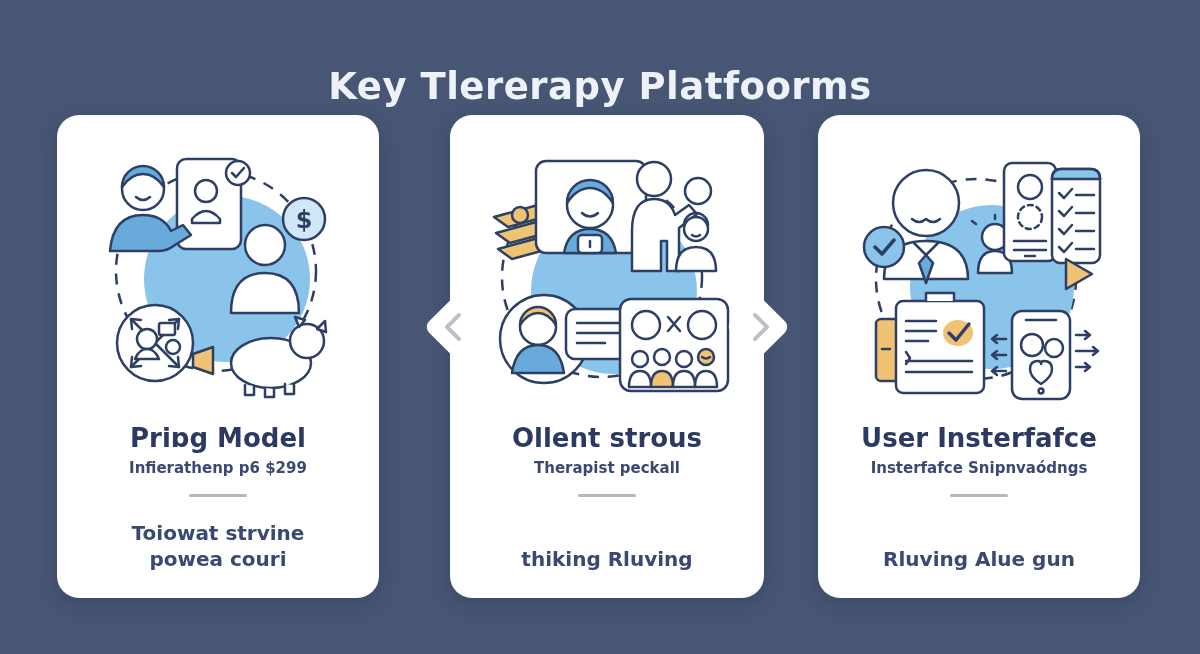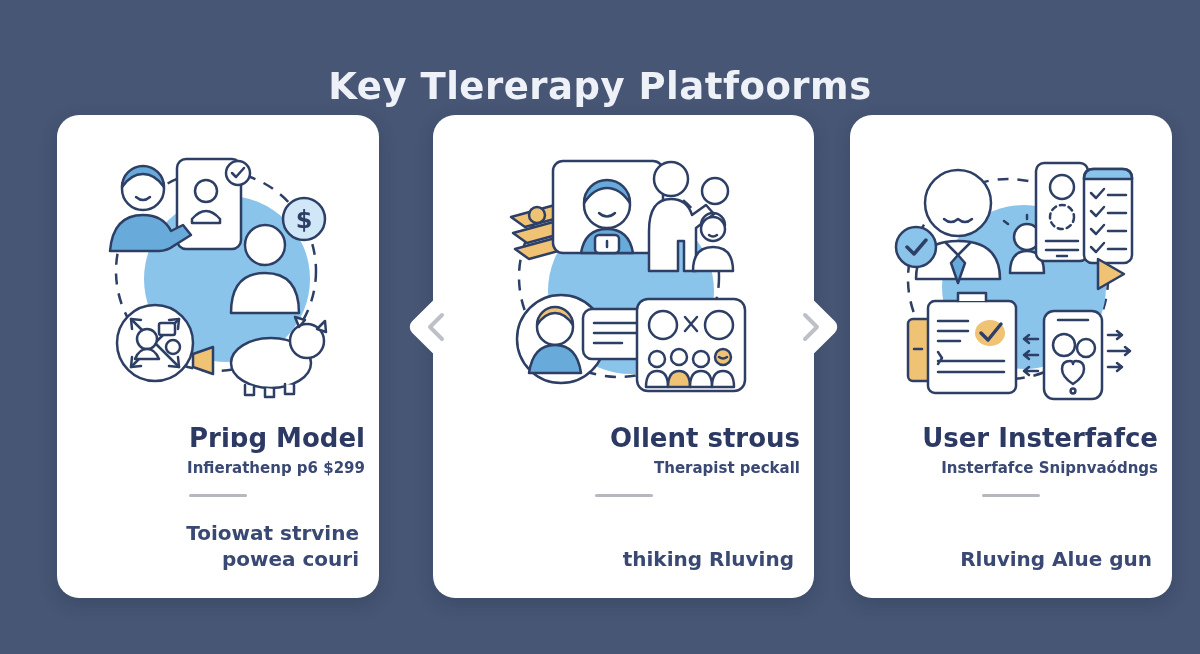--- a/index.html
+++ b/index.html
@@ -15,25 +15,25 @@
     text-align:center;
     font-size:37px;font-weight:700;letter-spacing:.5px;
     color:#eef2f8;
   }
   .card{
     position:absolute;top:115px;height:483px;width:322px;
     background:#ffffff;border-radius:22px;
     box-shadow:0 6px 18px rgba(18,32,58,.22);
   }
   .card.c1{left:57px;}
-  .card.c2{left:433px;width:381px;}
-  .card.c3{left:850px;}
+  .card.c2{left:450px;width:314px;}
+  .card.c3{left:818px;}
   .illustration{width:250px;height:250px;margin:36px auto 0;}
   .illustration svg{width:250px;height:250px;display:block;}
-  .card-text{text-align:right;padding:0 14px;}
+  .card-text{text-align:center;padding:0 14px;}
   .card-title{
     margin:22px 0 6px;font-size:26px;font-weight:800;color:#2b3963;
   }
   .card-subtitle{
     margin:0;font-size:15px;font-weight:600;color:#3a4874;
   }
   .divider{
     width:58px;height:3px;border-radius:2px;background:#b5b8be;
     margin:17px auto 23px;
   }

